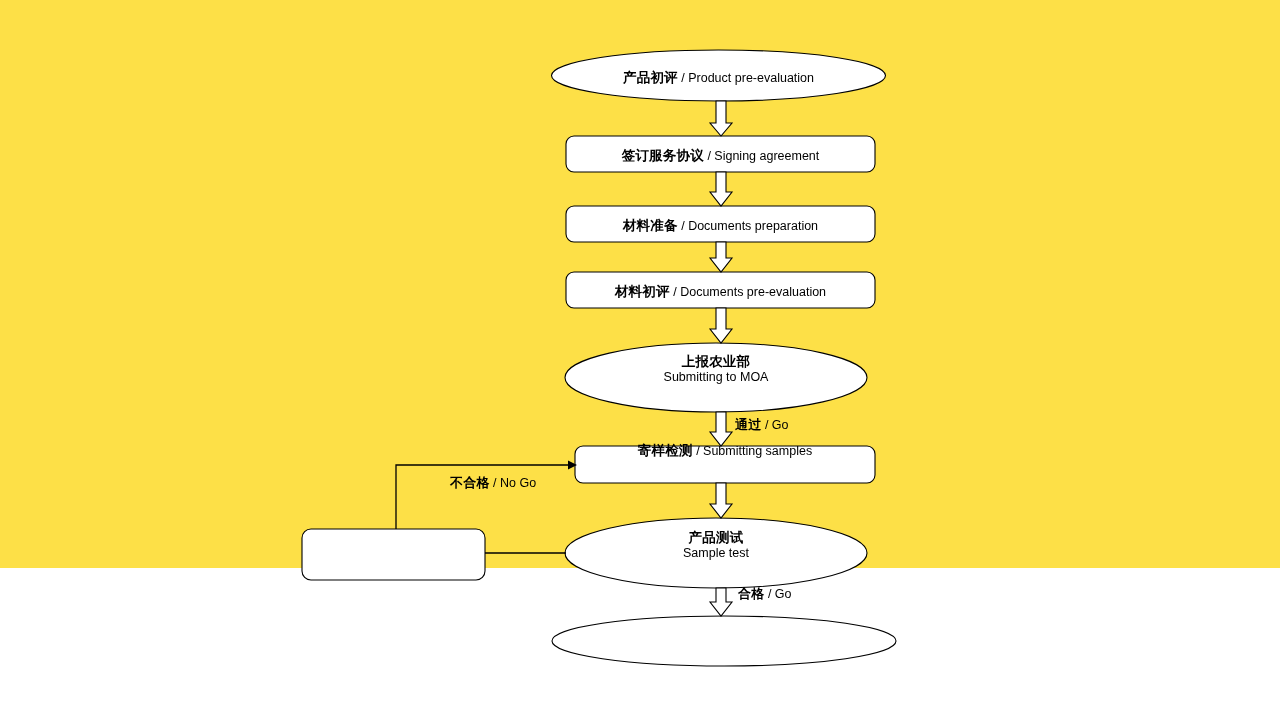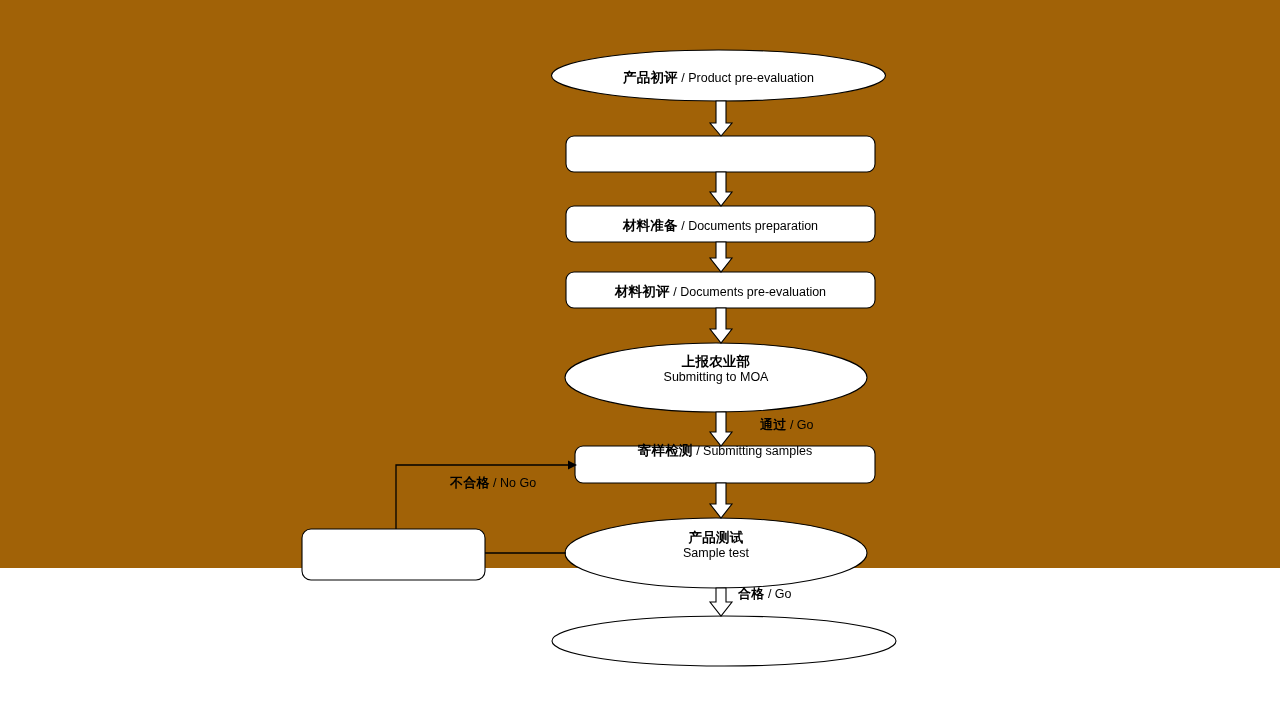--- a/index.html
+++ b/index.html
@@ -10,21 +10,21 @@
   body {
     width: 1280px;
     height: 720px;
     overflow: hidden;
     font-family: "Liberation Sans", "DejaVu Sans", sans-serif;
   }
   #canvas {
     position: relative;
     width: 1280px;
     height: 568px;
-    background: #a16207;
+    background: #fde047;
   }
   svg.flow {
     position: absolute;
     top: 0;
     left: 0;
     width: 1280px;
     height: 720px;
   }
   .shape {
     fill: #ffffff;
@@ -112,20 +112,23 @@
 
     <path class="connector-line" d="M 396 529 L 396 465 L 568 465"></path>
     <polygon points="568,460.5 577,465 568,469.5" fill="#000000" stroke="none"></polygon>
 
   </svg>
 
   <div class="node-text" style="left:551px; top:67px; width:335px;">
     <span class="cn">产品初评</span><span class="en"> / </span><span class="en">Product pre-evaluation</span>
   </div>
 
+  <div class="node-text" style="left:566px; top:145px; width:309px;">
+    <span class="cn">签订服务协议</span><span class="en"> / </span><span class="en">Signing agreement</span>
+  </div>
 
   <div class="node-text" style="left:566px; top:215px; width:309px;">
     <span class="cn">材料准备</span><span class="en"> / </span><span class="en">Documents preparation</span>
   </div>
 
   <div class="node-text" style="left:566px; top:281px; width:309px;">
     <span class="cn">材料初评</span><span class="en"> / </span><span class="en">Documents pre-evaluation</span>
   </div>
 
   <div class="node-text" style="left:565px; top:354px; width:302px;">
@@ -137,21 +140,21 @@
     <span class="cn">寄样检测</span><span class="en"> / </span><span class="en">Submitting samples</span>
   </div>
 
   <div class="node-text" style="left:565px; top:530px; width:302px;">
     <div class="cn">产品测试</div>
     <div class="en">Sample test</div>
   </div>
 
 
 
-  <div class="edge-label" style="left:735px; top:416px;margin-left:25px;">
+  <div class="edge-label" style="left:735px; top:416px;">
     <span class="cn">通过</span><span> / </span><span>Go</span>
   </div>
 
   <div class="edge-label" style="left:450px; top:474px;text-align:center;">
     <span class="cn">不合格</span><span> / </span><span>No Go</span>
   </div>
 
   <div class="edge-label" style="left:738px; top:585px;">
     <span class="cn">合格</span><span> / </span><span>Go</span>
   </div>

